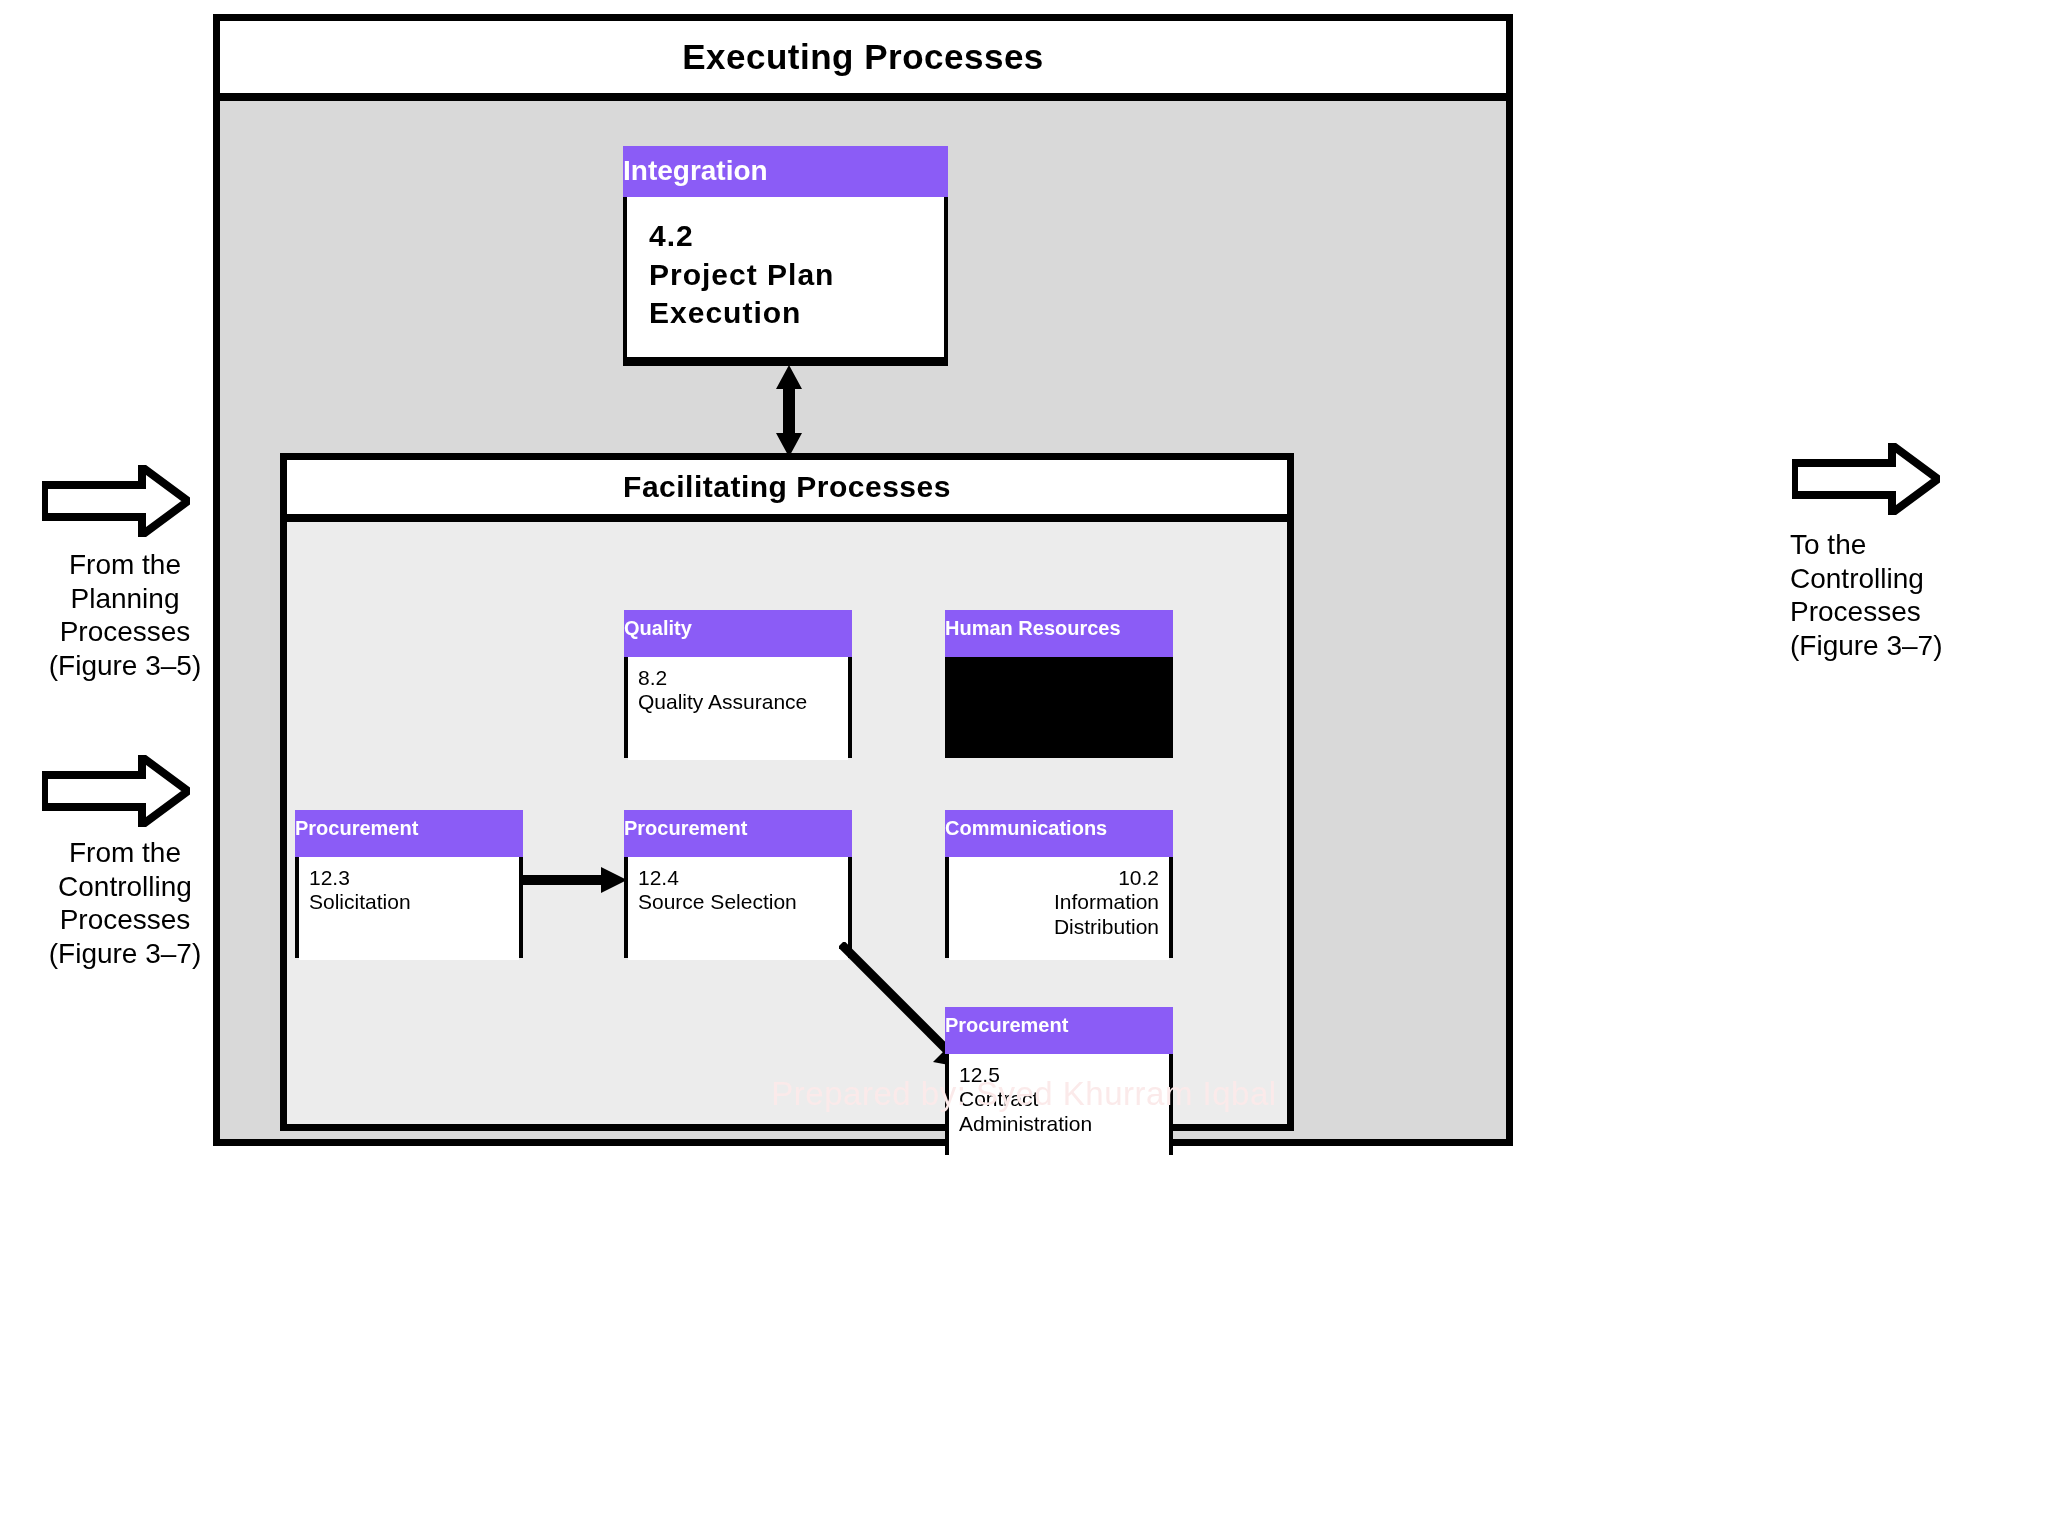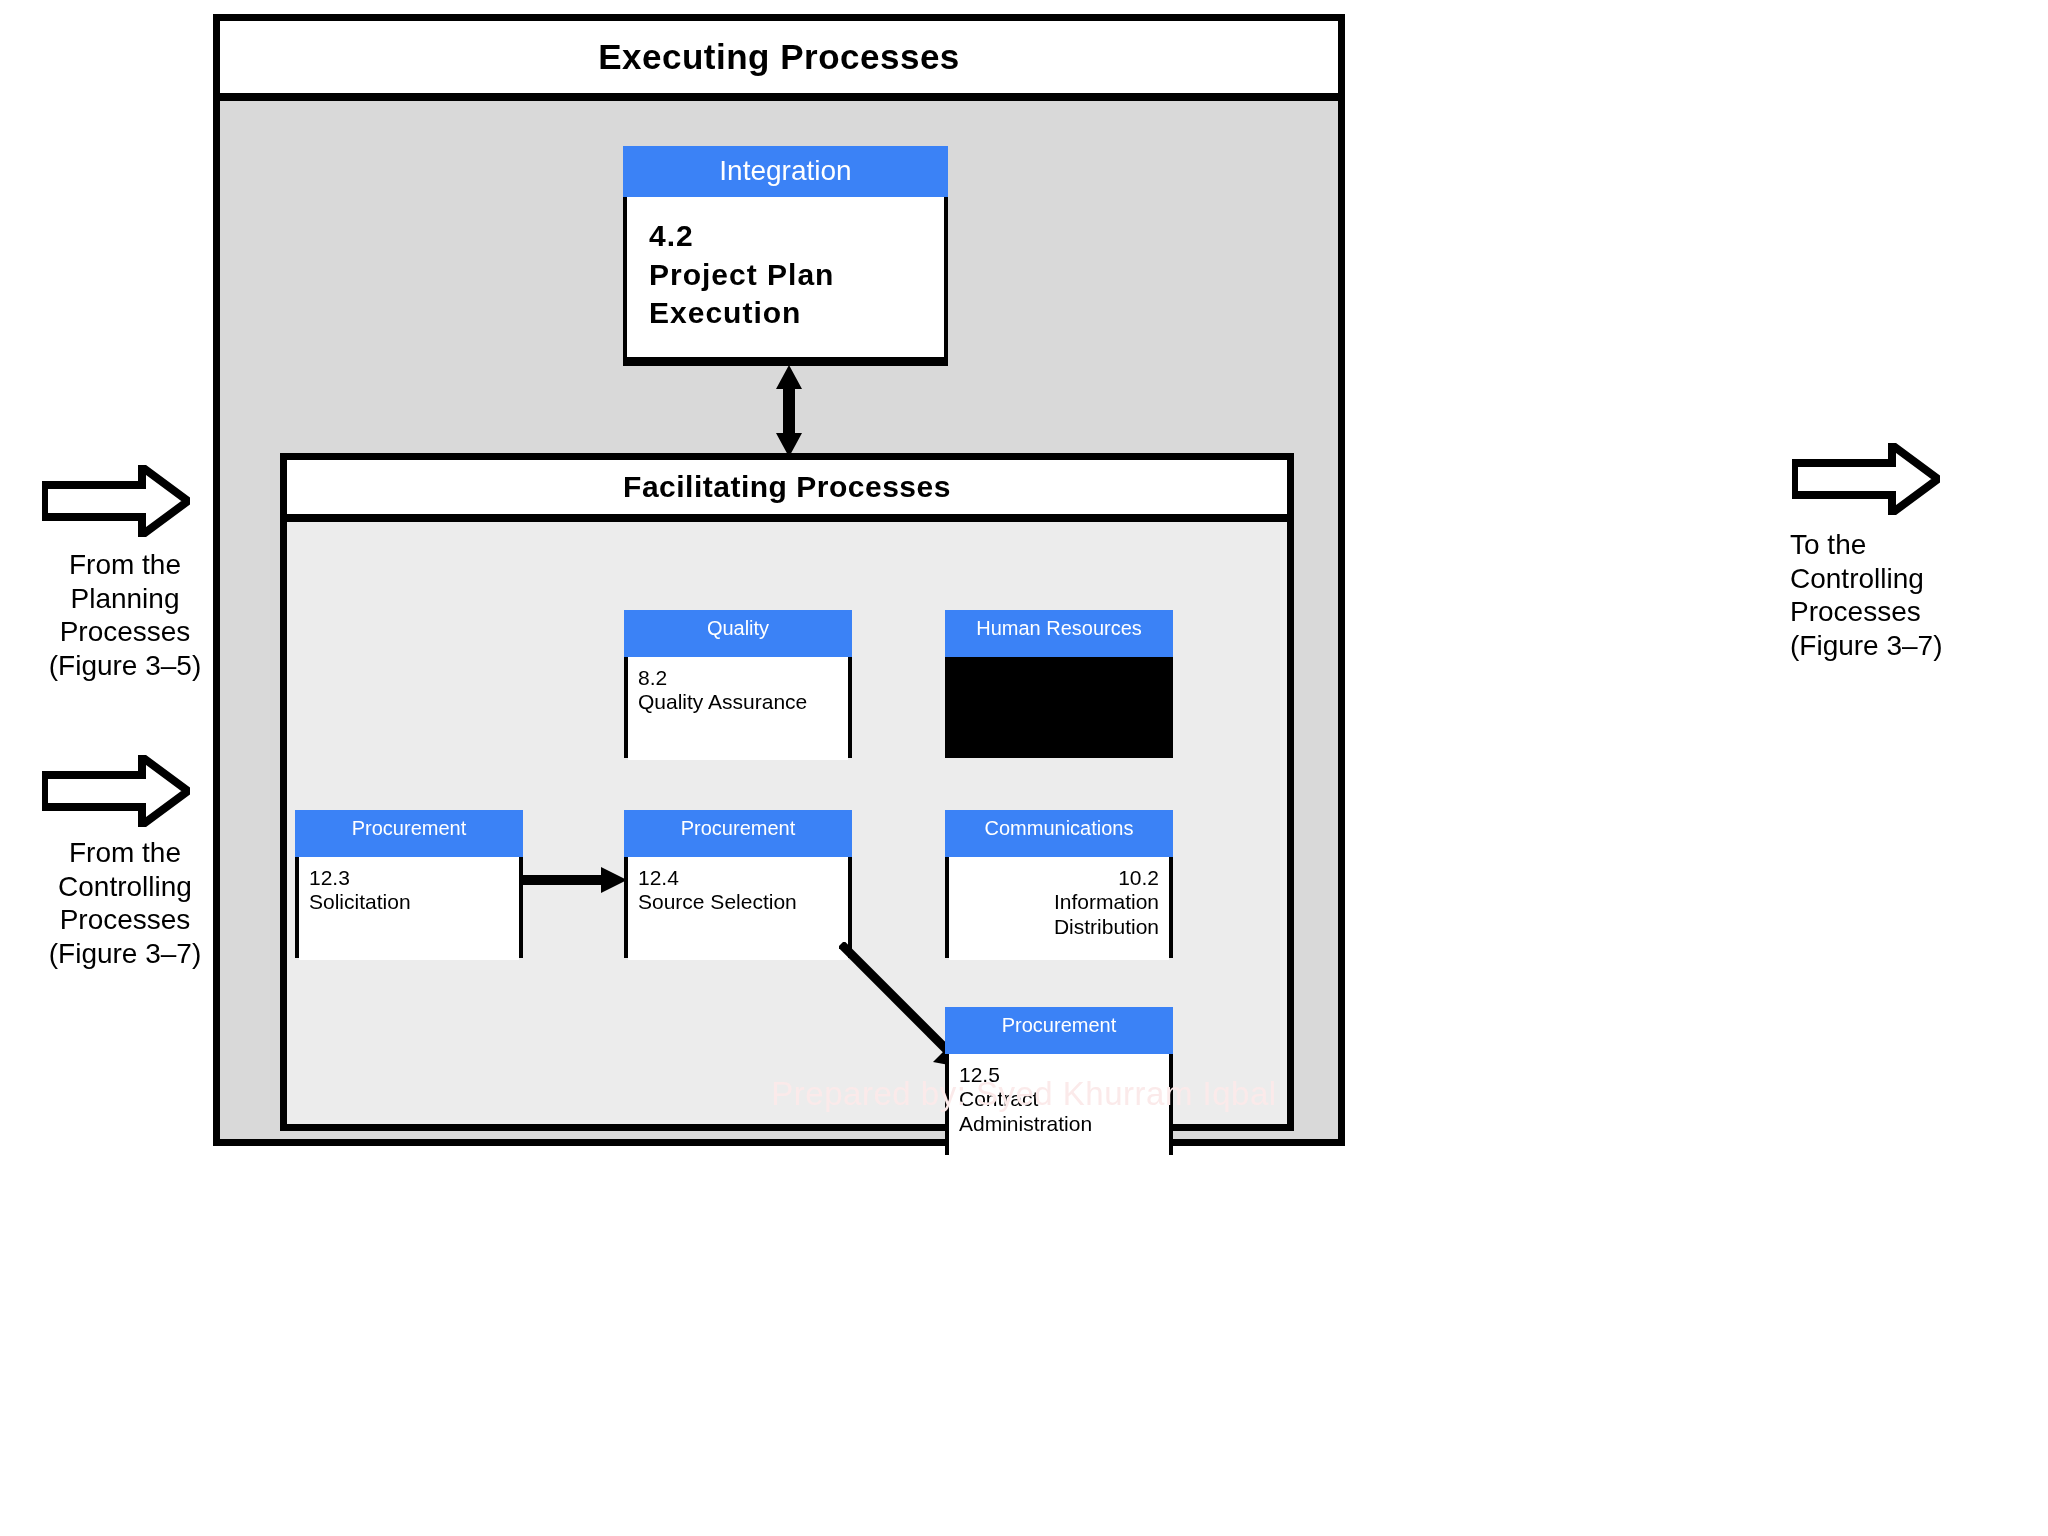--- a/index.html
+++ b/index.html
@@ -13,21 +13,21 @@
     position: relative;
     font-family: "Liberation Sans", sans-serif;
     overflow: hidden;
   }
 
   
   #executing-frame {
     position: absolute;
     left: 213px;
     top: 14px;
-    width: 1132px;
+    width: 1300px;
     height: 1132px;
     border: 7px solid #000;
     box-sizing: border-box;
     background: #ffffff;
   }
   #executing-title-bar {
     position: absolute;
     left: 0;
     top: 0;
     right: 0;
@@ -55,24 +55,24 @@
   }
 
   
   .ka-box {
     position: absolute;
     background: #000;
     box-sizing: border-box;
   }
   .ka-head {
     color: #ffffff;
-    font-weight: normal;
-    text-align: center;
+    font-weight: bold;
+    text-align: left;
     line-height: 1.05;
-    background: #3b82f6;
+    background: #8b5cf6;
   }
   .ka-body {
     background: #ffffff;
     color: #000;
     box-sizing: border-box;
   }
   .ka-body .num { display: block; }
   .ka-body .nm  { display: block; }
 
   

